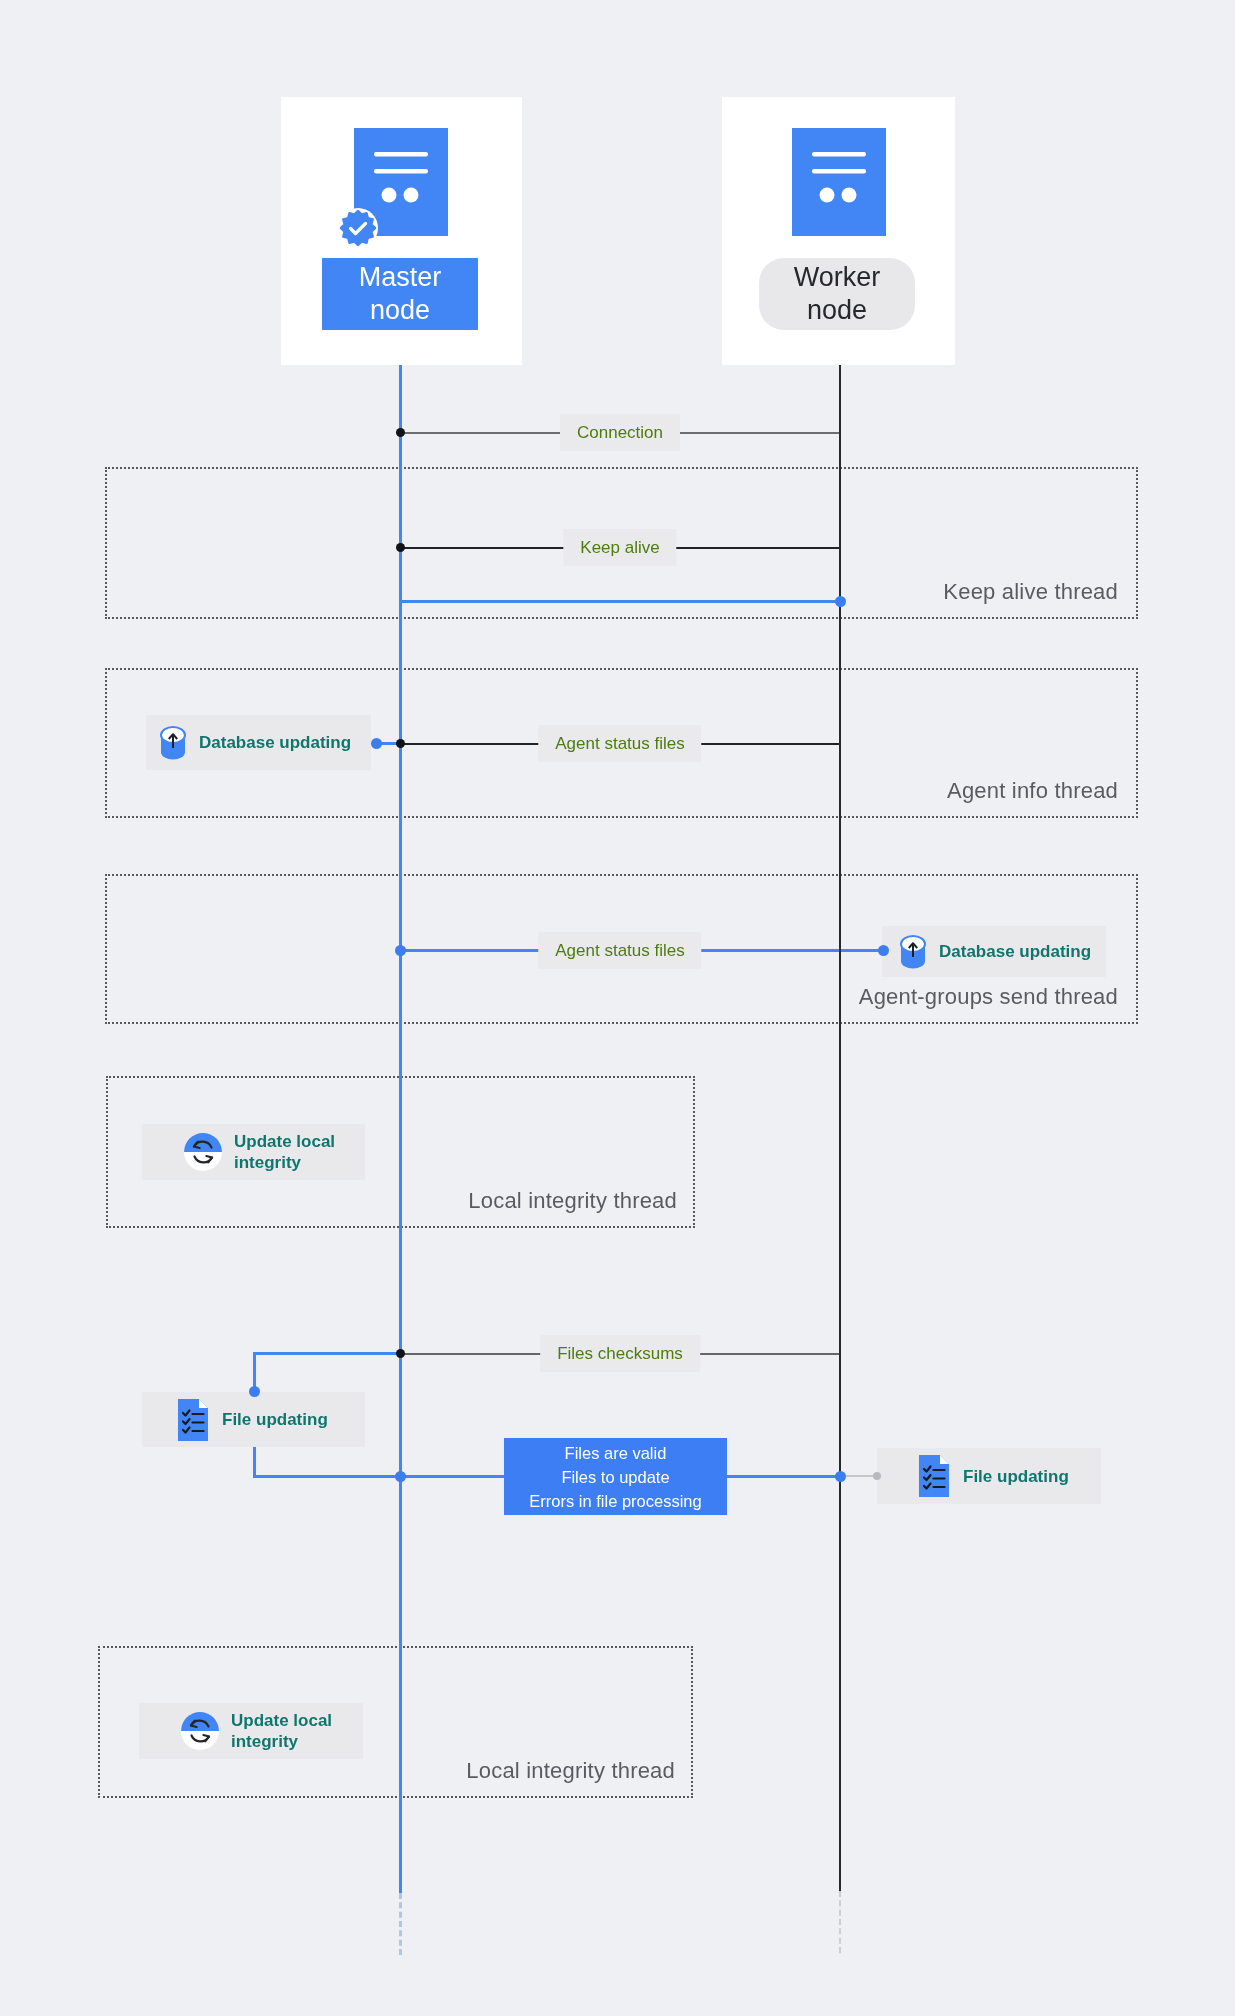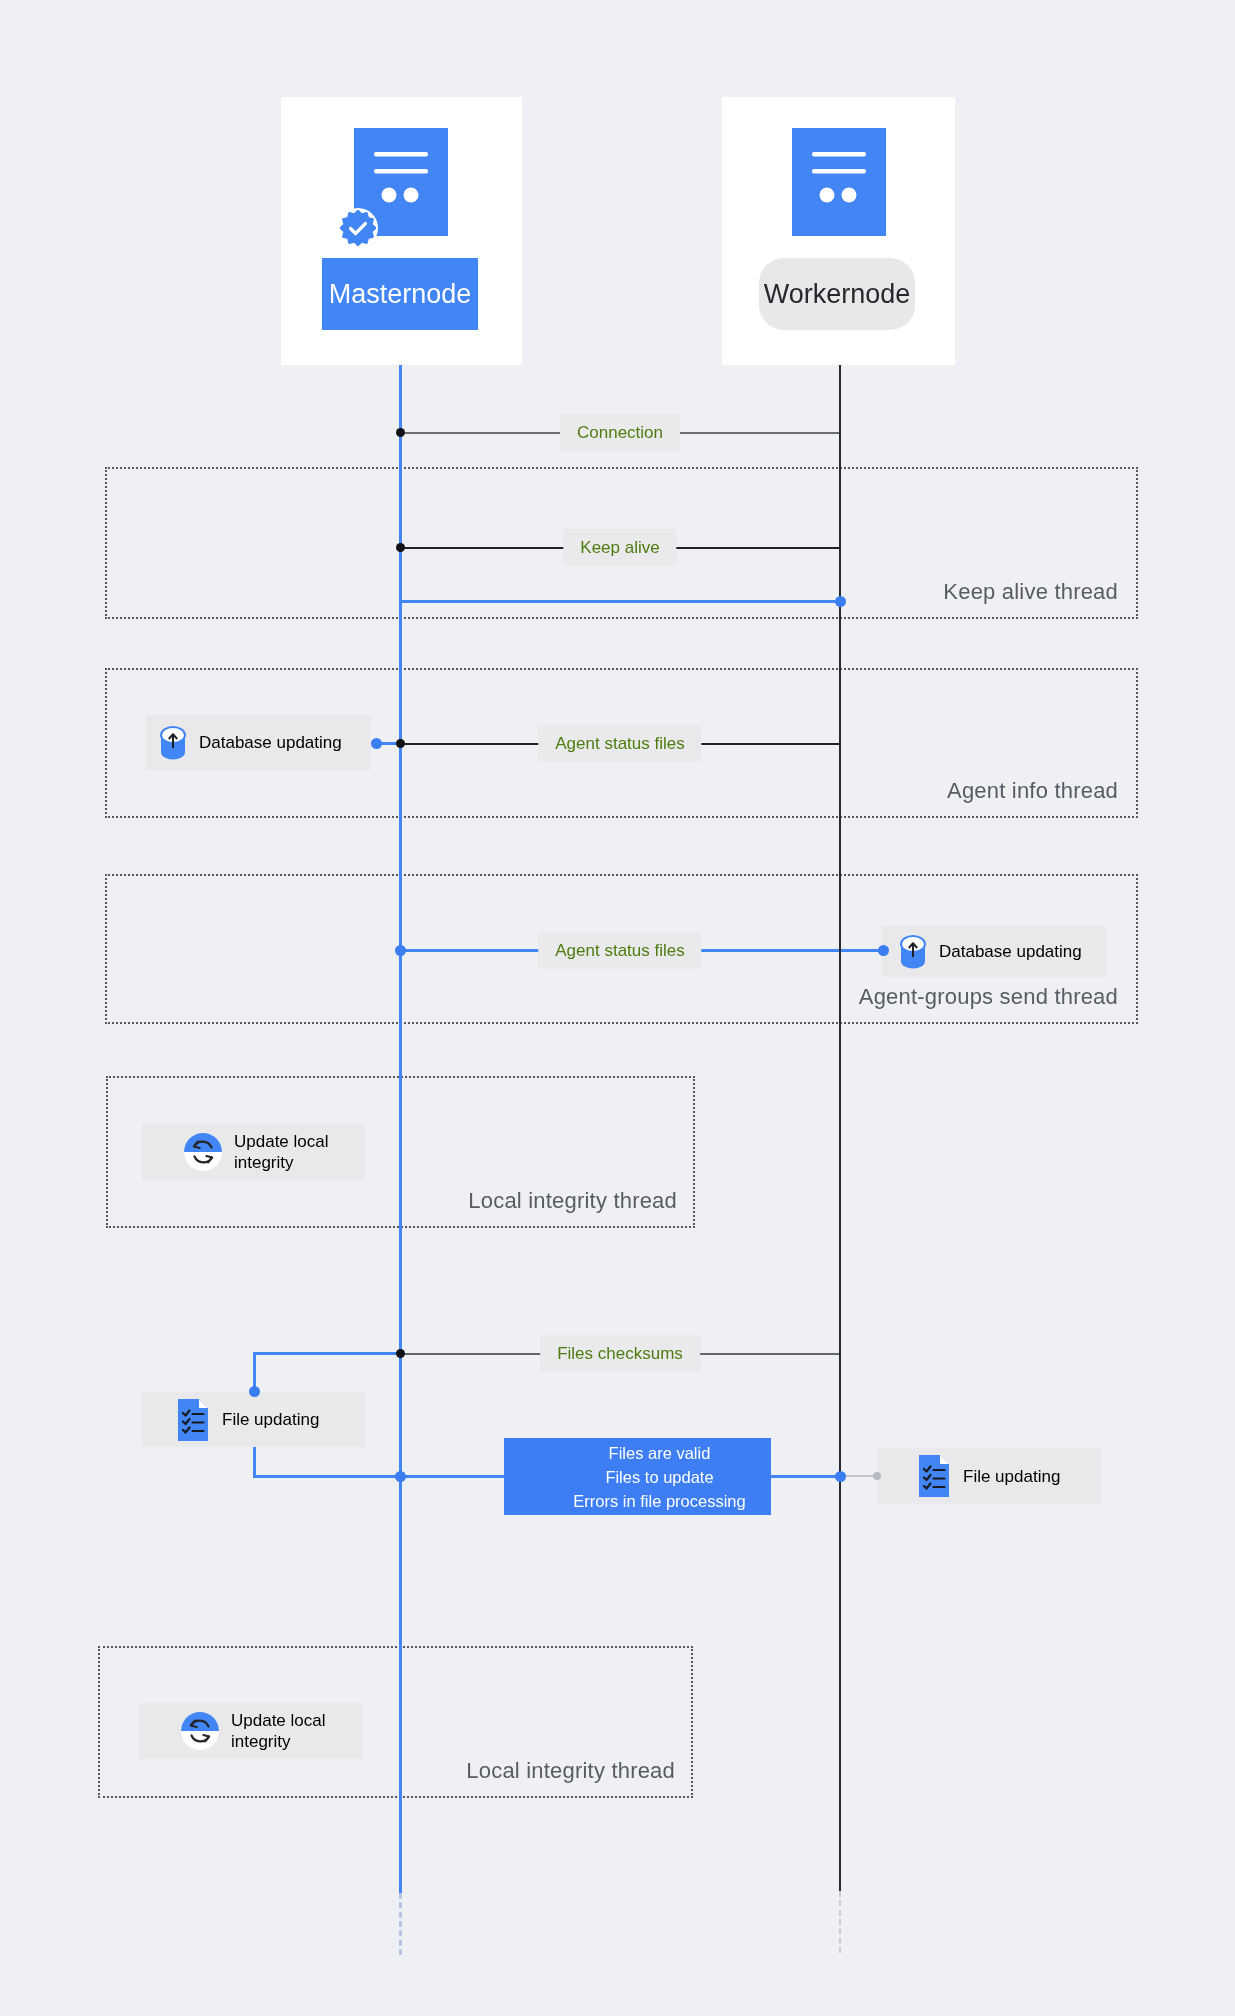--- a/index.html
+++ b/index.html
@@ -26,21 +26,21 @@
     color:#585c62;
     letter-spacing:.2px;
     white-space:nowrap;
   }
 
   
   .card{position:absolute;background:#ffffff;z-index:4;}
   .node-label{
     position:absolute;
     width:156px;height:72px;
-    display:flex;flex-direction:row;
+    display:flex;flex-direction:column;
     align-items:center;justify-content:center;
     font-size:27px;line-height:33px;
     z-index:5;
   }
   .node-label.blue{background:#4285f4;color:#ffffff;}
   .node-label.gray{background:#e8e8ea;color:#26282b;}
   .doc-icon{position:absolute;z-index:5;}
   .badge{position:absolute;z-index:6;}
 
   
@@ -79,38 +79,38 @@
     z-index:5;
   }
 
   
   .side-label{
     position:absolute;
     background:#e9e9eb;
     display:flex;align-items:center;
     box-sizing:border-box;
     z-index:5;
-    color:#000000;
+    color:#0f766e;
     font-size:17px;
     white-space:nowrap;
+    font-weight:bold;
   }
   .side-label .txt{line-height:21px;}
 
   
   .result-box{
     position:absolute;
     left:504px;top:1438px;width:223px;height:77px;
     background:#3d7ef5;
     color:#ffffff;
     display:flex;flex-direction:column;
     align-items:center;justify-content:center;
     font-size:16.5px;line-height:24px;
     text-align:center;
     z-index:4;
-    padding-left:44px;
   }
 </style>
 </head>
 <body>
 
 <div id="canvas">
 
   <div class="thread" style="left:105px;top:467px;width:1033px;height:152px;">
     <div class="thread-label">Keep alive thread</div>
   </div>

